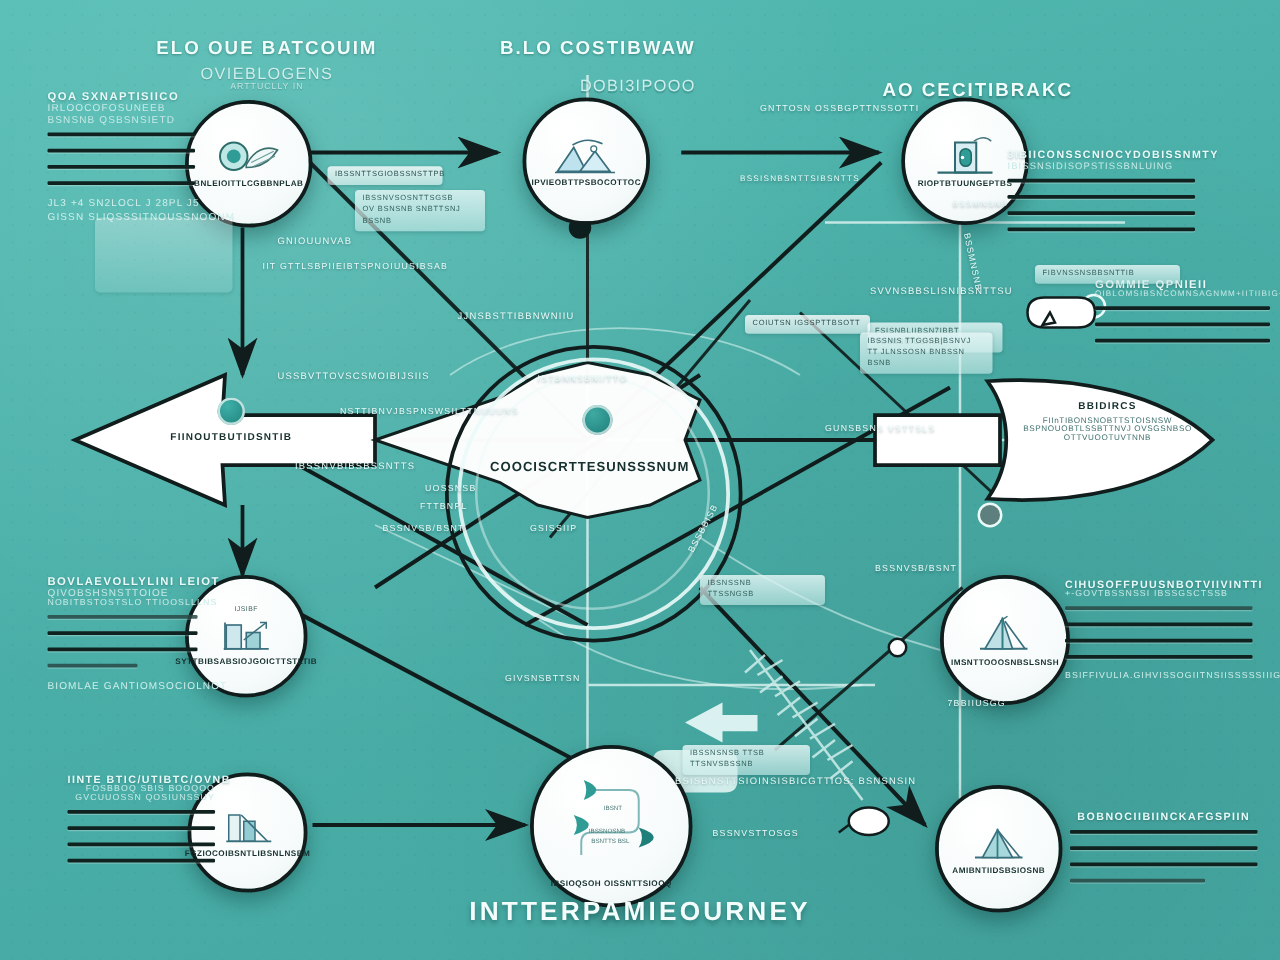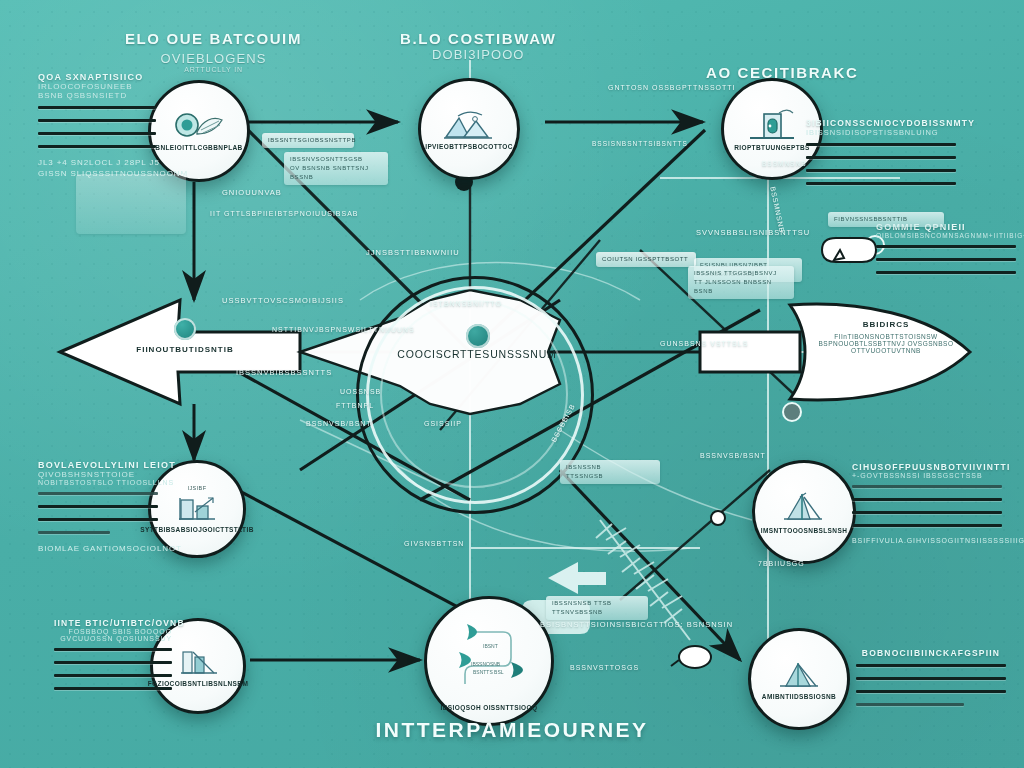--- a/index.html
+++ b/index.html
@@ -93,22 +93,22 @@
     background:linear-gradient(180deg,rgba(226,245,244,.85),rgba(200,234,232,.6));
     color:#33605d;
   }
 
   
   #hub{position:absolute;left:356px;top:276px;width:232px;height:232px;}
   .ring{
     position:absolute;border-radius:50%;
   }
   #hubLabel{
-    position:absolute;left:392px;top:348px;width:170px;text-align:center;
-    font-size:10.5px;font-weight:normal;color:#16302e;letter-spacing:.8px;
+    position:absolute;left:392px;top:368px;width:170px;text-align:left;
+    font-size:10.5px;font-weight:bold;color:#16302e;letter-spacing:.8px;
   }
   #hubIcon{
     position:absolute;left:466px;top:324px;width:24px;height:24px;border-radius:50%;
     background:radial-gradient(circle at 35% 30%,#3fa9a2,#1d7c77);
     box-shadow:inset 0 0 0 2px rgba(255,255,255,.65);
   }
   
   #title{
     position:absolute;left:0;right:0;top:718px;text-align:center;
     font-size:21px;font-weight:bold;color:#f2fdfc;letter-spacing:2.5px;
@@ -328,30 +328,30 @@
     <div class="nlabel">AMIBNTIIDSBSIOSNB</div>
   </div>
 
   <div class="blk" style="left:125px;top:30px;">
     <div class="hdr big">ELO OUE BATCOUIM</div>
     <div class="sub" style="text-align:center;margin-top:4px;">OVIEBLOGENS</div>
     <div class="sub tiny" style="text-align:center;">ARTTUCLLY IN</div>
   </div>
   <div class="blk" style="left:400px;top:30px;">
     <div class="hdr big">B.LO COSTIBWAW</div>
-    <div class="sub" style="text-align:center;margin-top:0;">DOBI3IPOOO</div>
+    <div class="sub" style="text-align:right;margin-top:14px;">DOBI3IPOOO</div>
   </div>
   <div class="blk" style="left:706px;top:32px;margin-top:32px;">
     <div class="hdr big">AO CECITIBRAKC</div>
   </div>
 
   <div class="blk" style="left:38px;top:72px;width:118px;">
     <div class="colhdr" style="font-size:9px;">QOA SXNAPTISIICO</div>
     <div class="colsub">IRLOOCOFOSUNEEB</div>
-    <div class="colsub">BSNB QSBSNSIETD</div>
+    <div class="colsub">BSNSNB QSBSNSIETD</div>
     <div class="rules">
       <div class="glass" style="left:38px;top:102px;width:110px;height:60px;"></div>
       <div class="rule"></div>
       <div class="rule"></div>
       <div class="rule"></div>
       <div class="rule"></div>
     </div>
     <div class="footnote">JL3 +4 SN2LOCL J 28PL J5</div>
     <div class="footnote">GISSN SLIQSSSITNOUSSNOONM</div>
   </div>

